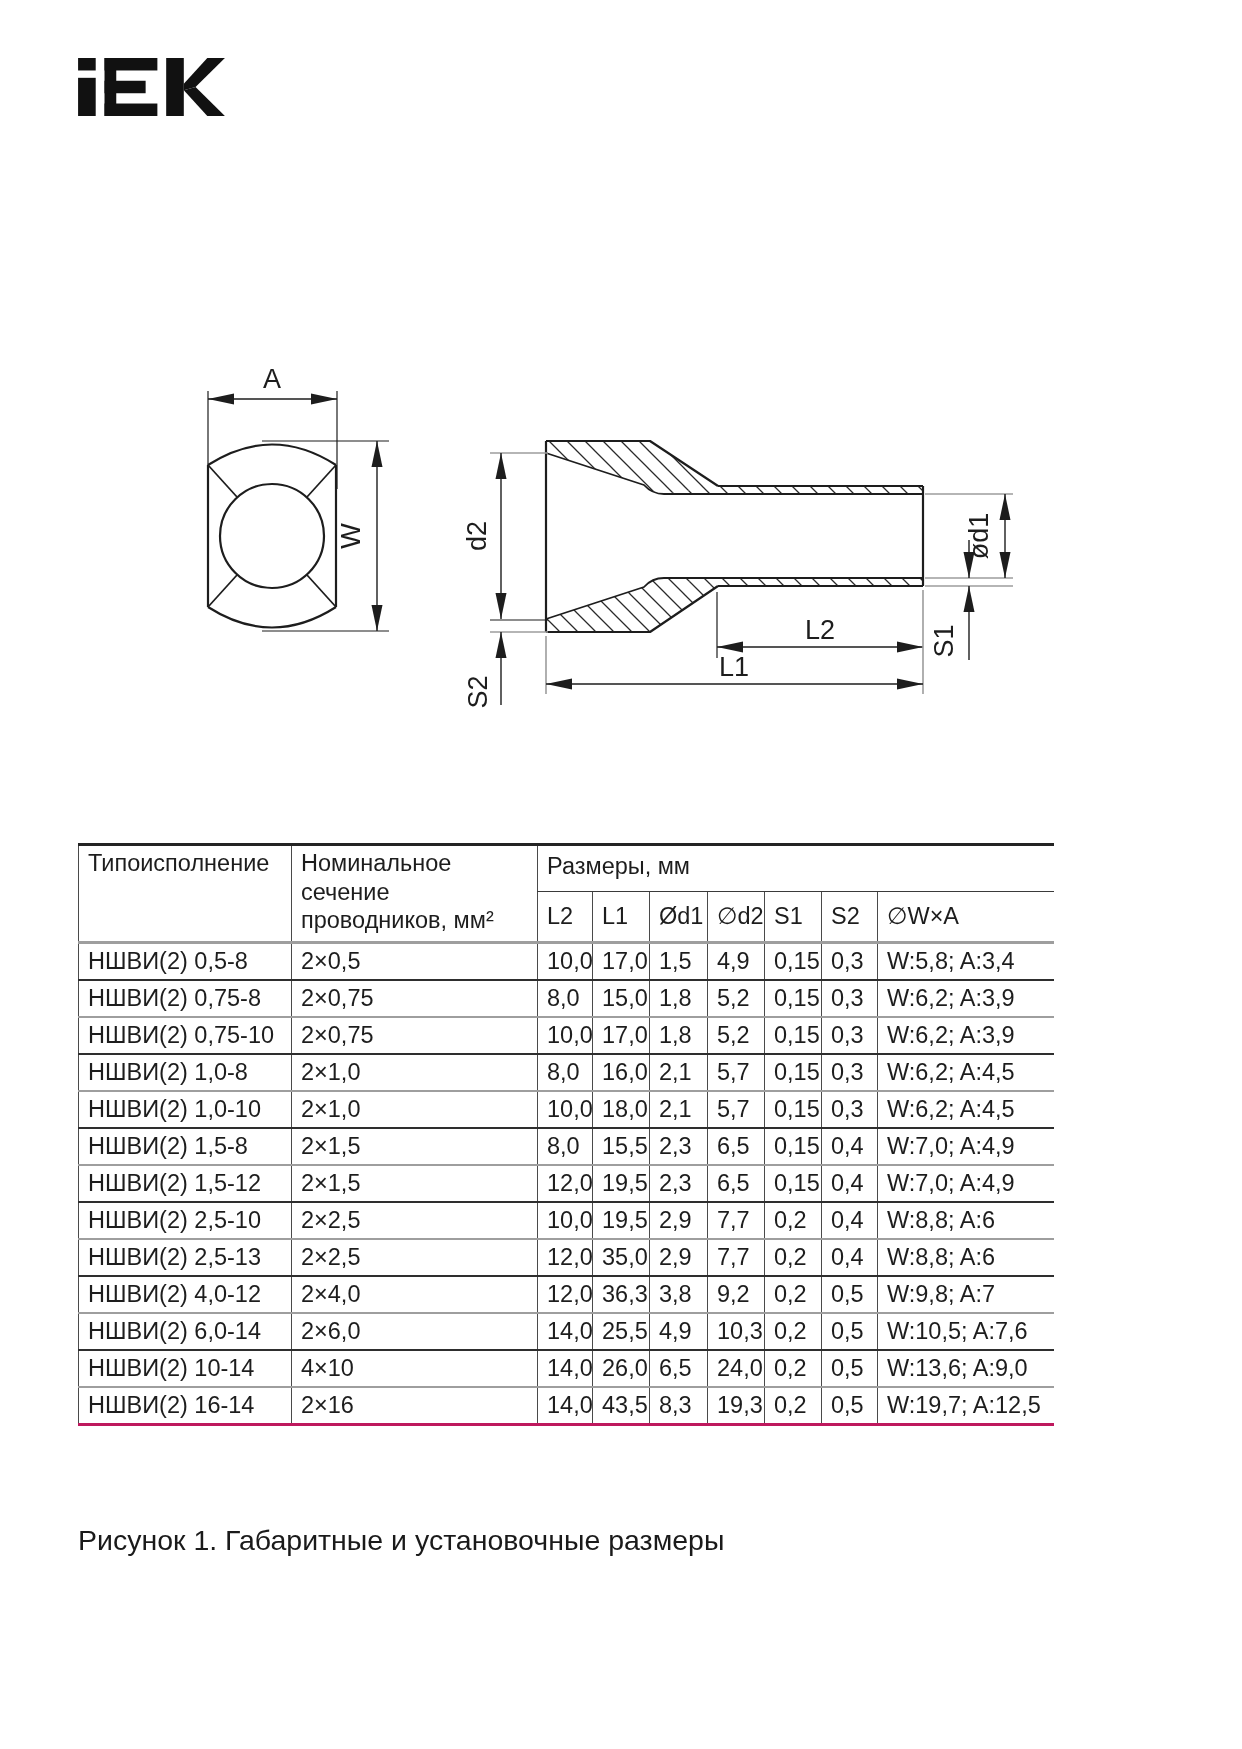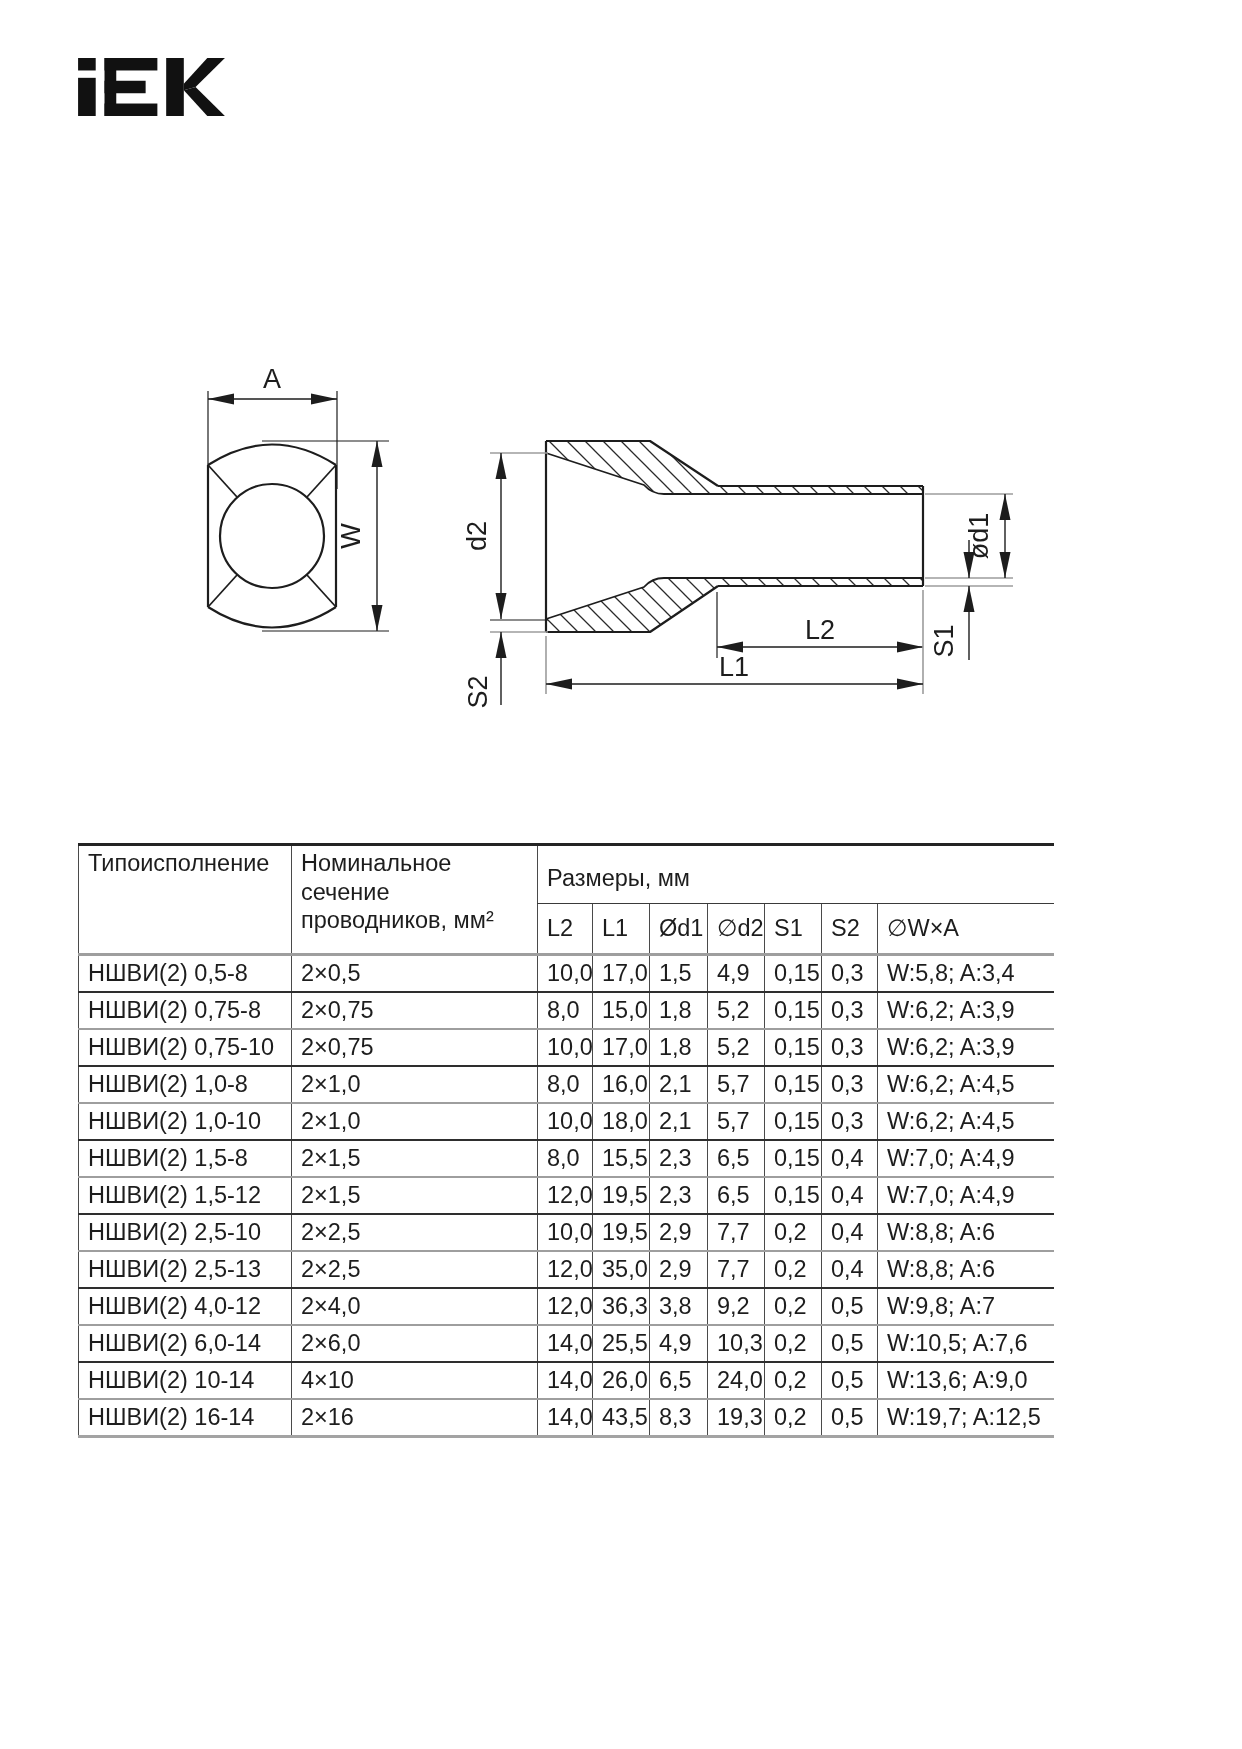--- a/index.html
+++ b/index.html
@@ -29,28 +29,28 @@
     font-size:23.5px;
   }
   #spec-table{border-top:3px solid #232323;}
   #spec-table th,#spec-table td{
     border-left:1.5px solid #4a4a4a;
     text-align:left;font-weight:normal;
     padding:4px 4px 4px 9px;
     overflow:hidden;white-space:nowrap;
   }
   #spec-table thead th{vertical-align:top;padding-top:3px;line-height:1.22;}
-  #spec-table th.sizes{vertical-align:middle;padding-top:12px;border-bottom:1.5px solid #3a3a3a;height:41px;}
+  #spec-table th.sizes{vertical-align:middle;padding-top:0;border-bottom:1.5px solid #3a3a3a;height:41px;}
   #spec-table thead tr.sub th{height:41px;vertical-align:middle;padding-top:4px;}
   #spec-table thead tr.sub th,
   #spec-table th.colspan2{border-bottom:3.5px solid #9e9e9e;}
   #spec-table th.col1h,#spec-table th.col2h{border-bottom:3.5px solid #9e9e9e;white-space:normal;}
   #spec-table tbody tr{height:26px;border-bottom:2px solid #9e9e9e;}
   #spec-table tbody tr:nth-child(odd){border-bottom-color:#2e2e2e;}
-  #spec-table tbody tr:last-child{border-bottom:3px solid #a3a3a3;}
+  #spec-table tbody tr:last-child{border-bottom:3px solid #be185d;}
   #spec-table tbody td{vertical-align:middle;}
   
   #caption{
     position:absolute;left:78px;top:1524px;
     font-size:28.5px;color:#1a1a1a;
   }
 </style>
 </head>
 <body>
 
@@ -356,14 +356,15 @@
       <td>43,5</td>
       <td>8,3</td>
       <td>19,3</td>
       <td>0,2</td>
       <td>0,5</td>
       <td>W:19,7; A:12,5</td>
     </tr>
   </tbody>
   </table>
 
+  <div id="caption">Рисунок 1. Габаритные и установочные размеры</div>
 
 </div>
 
 </body></html>

